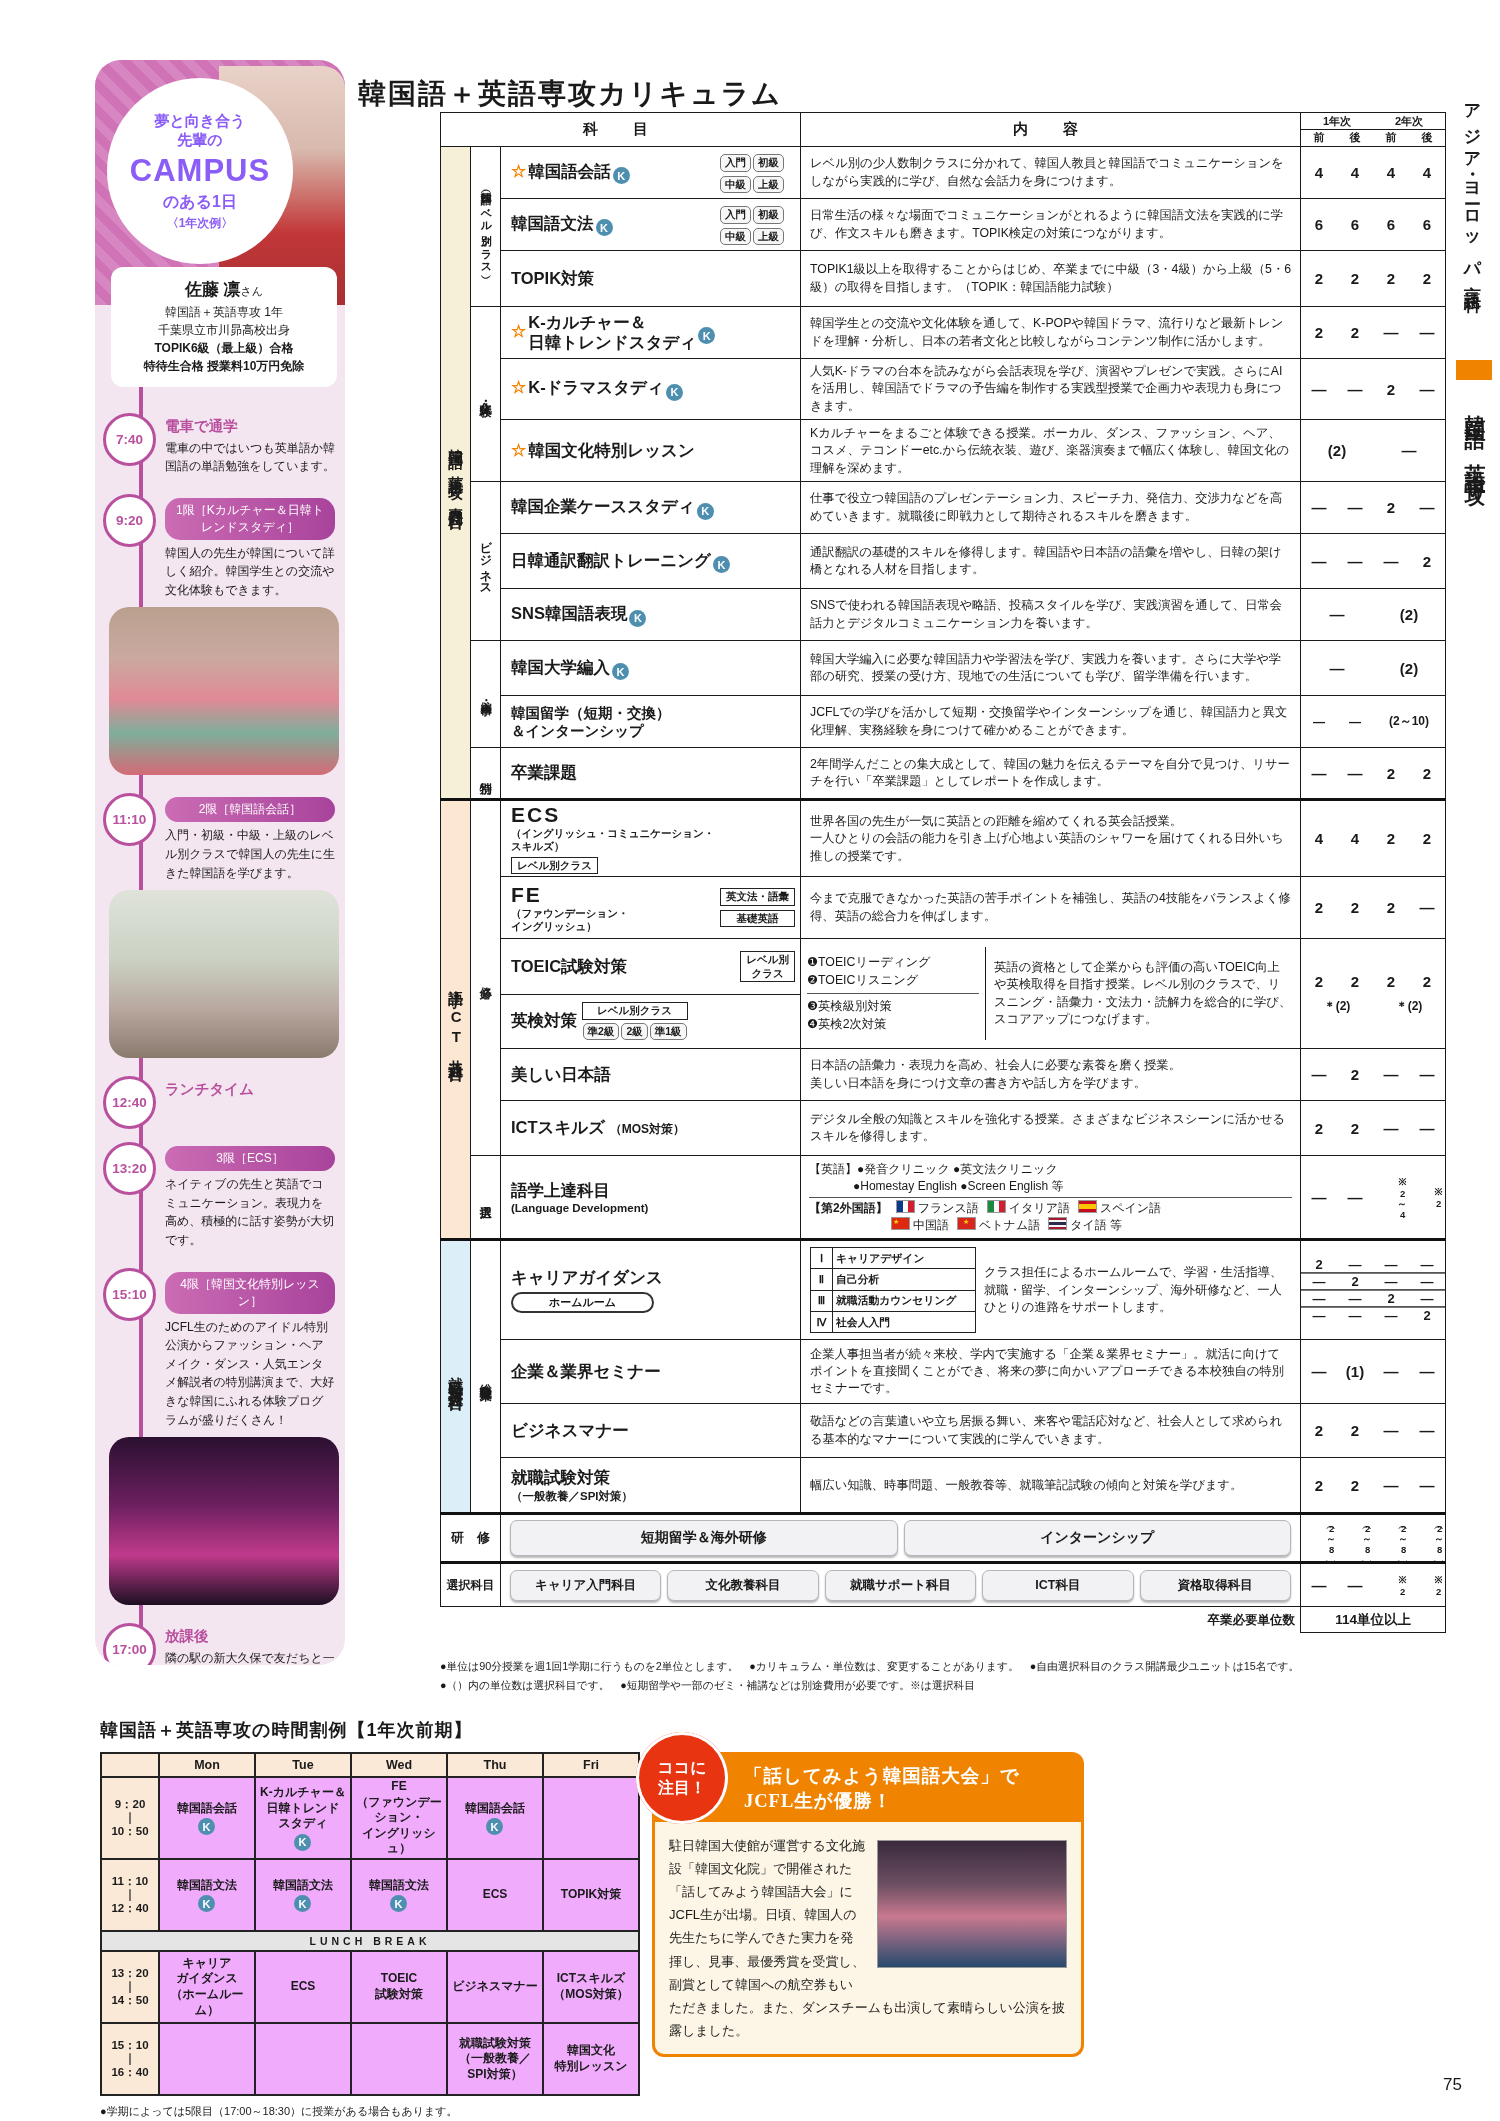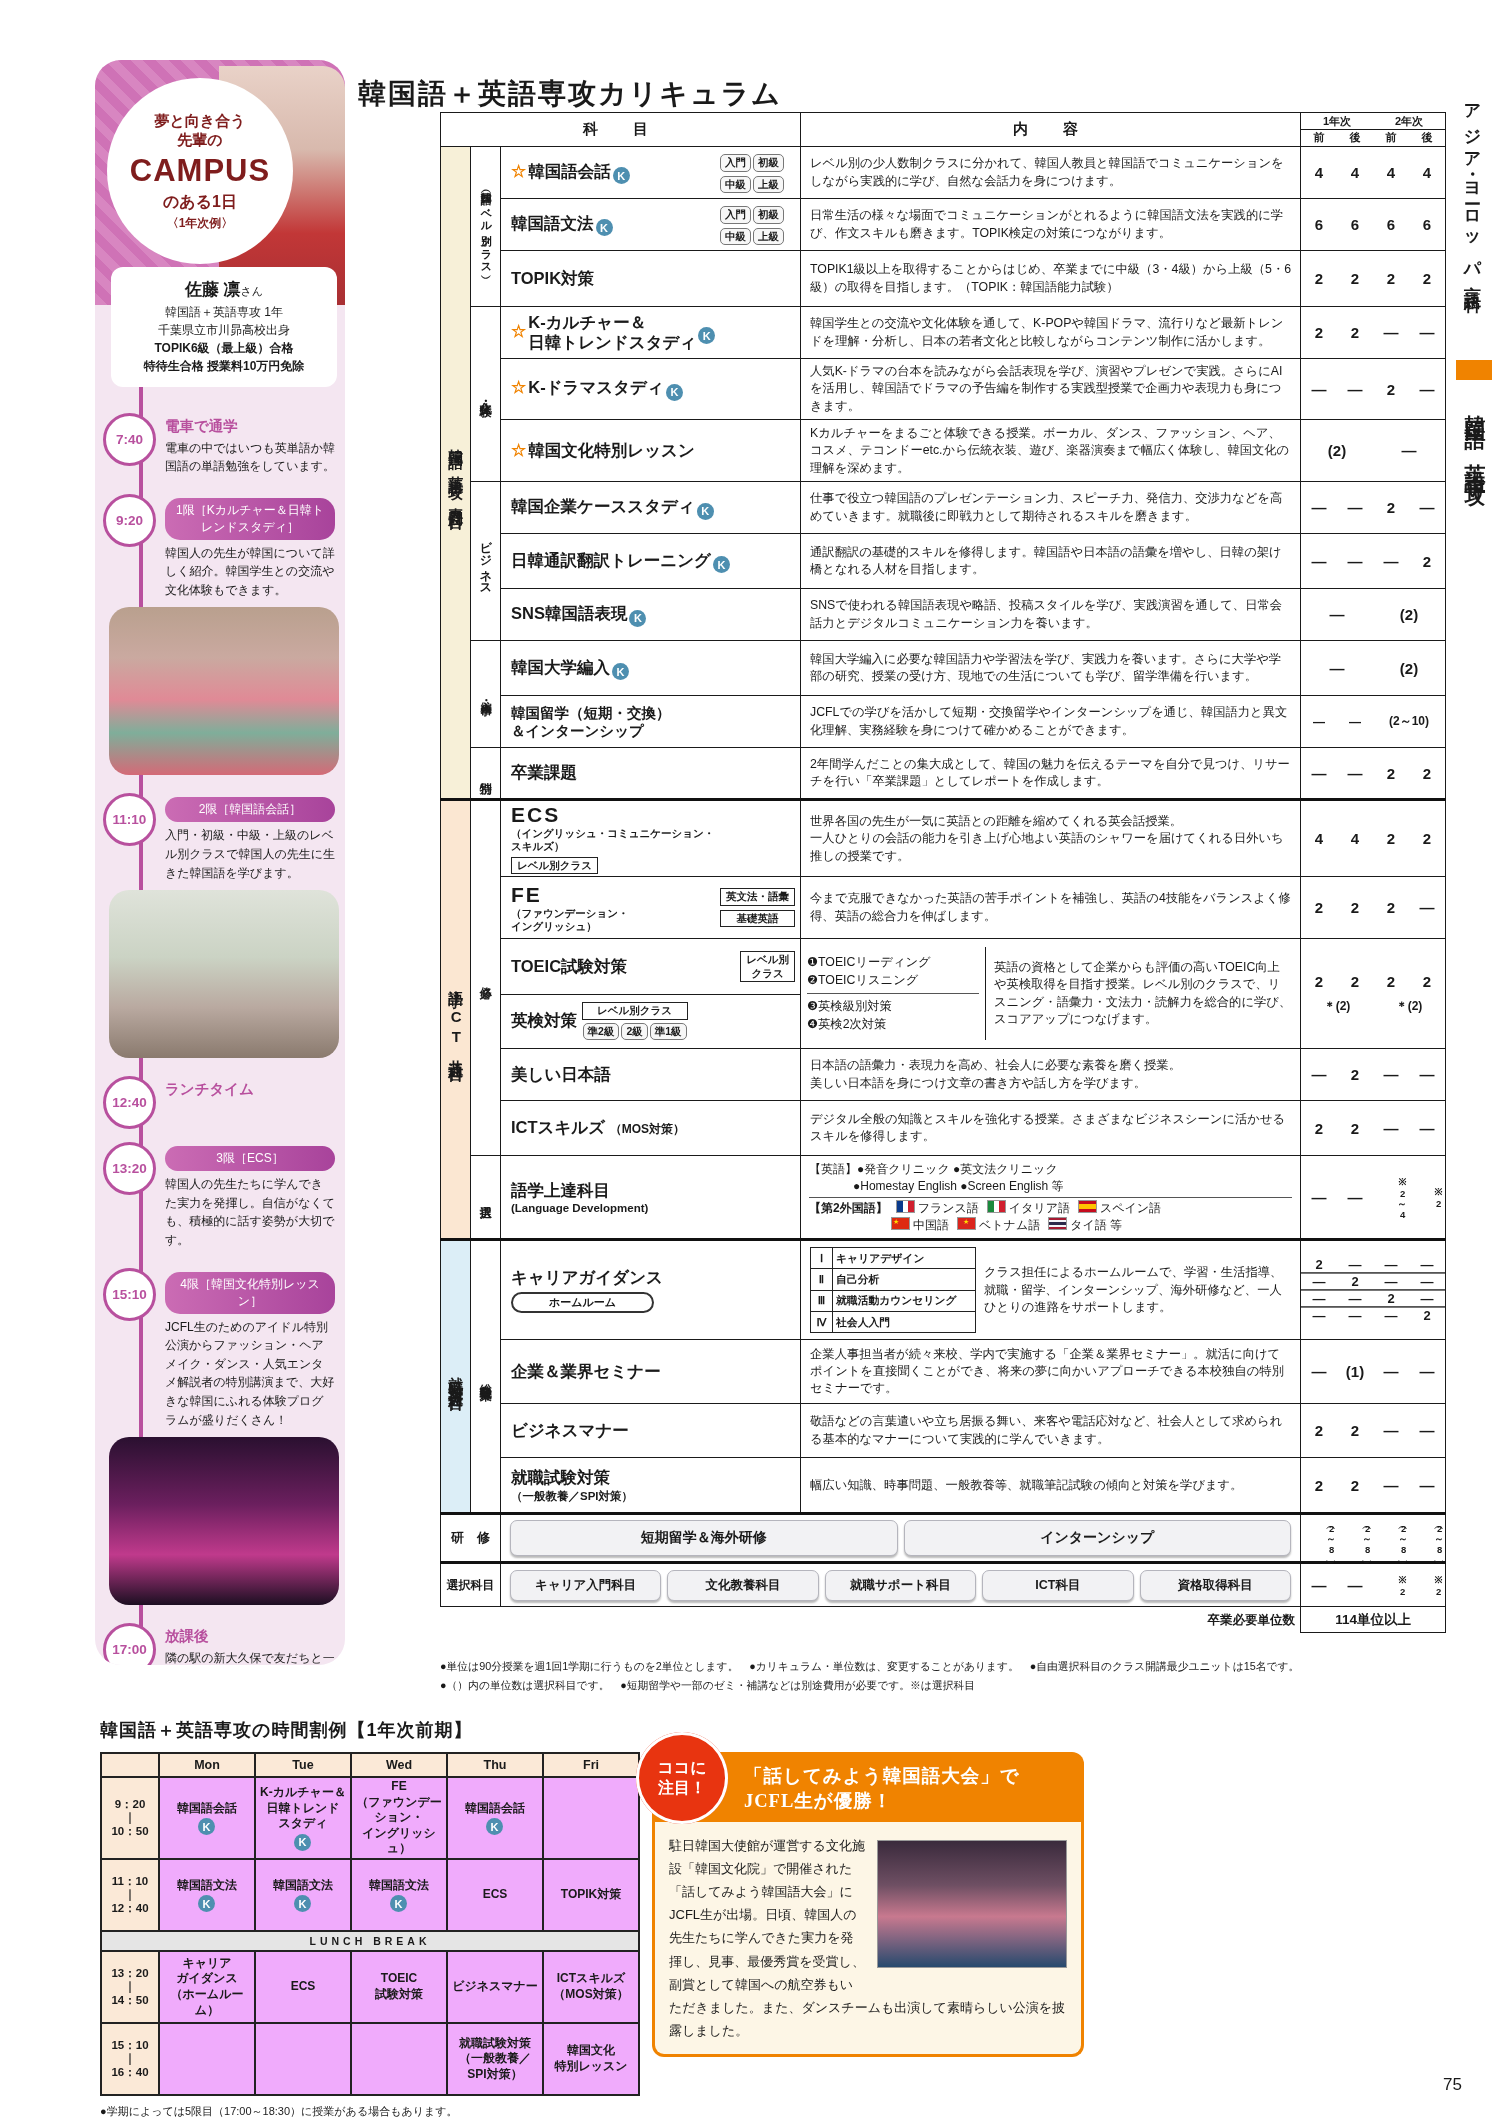--- a/index.html
+++ b/index.html
@@ -13,21 +13,21 @@
   .edge-bar{position:absolute;right:8px;top:360px;width:36px;height:20px;background:#f08300}
   .edge-major{position:absolute;right:11px;top:398px;font-size:21px;font-weight:bold;letter-spacing:7px}
   .pageno{position:absolute;right:38px;bottom:26px;font-size:17px}
 
   
   .sidebar{position:absolute;left:95px;top:60px;width:250px;height:1605px;border-radius:26px;
     background:#f4e6f1;overflow:hidden}
   .sb-head{position:relative;height:245px;
     background:repeating-linear-gradient(45deg,#d886c1 0 9px,#cf72b6 9px 18px)}
   .sb-circle{position:absolute;left:12px;top:18px;width:186px;height:186px;background:#fff;border-radius:50%;
-    text-align:center;color:#7f1d1d;padding-top:34px;box-sizing:border-box;line-height:1.25}
+    text-align:center;color:#8b5cf6;padding-top:34px;box-sizing:border-box;line-height:1.25}
   .sb-c1{font-size:15px;font-weight:bold}
   .sb-campus{font-size:31px;font-weight:bold;letter-spacing:1px;margin:2px 0}
   .sb-c4{font-size:16px;font-weight:bold}
   .sb-c5{font-size:12px;font-weight:bold;margin-top:4px}
   .sb-photo{position:absolute;right:0;top:6px;width:126px;height:239px;border-radius:0 22px 0 0;
     background:linear-gradient(180deg,#e9d2c8 0%,#d8b9ad 35%,#c23737 70%,#a82f33 100%)}
   .sb-info{position:relative;margin:-38px 8px 0 16px;background:#fff;border-radius:12px;
     padding:10px 10px 12px;text-align:center;line-height:1.5;z-index:2}
   .sb-name{font-size:17px;font-weight:bold}
   .sb-name small{font-size:11px;font-weight:normal}
@@ -187,21 +187,21 @@
         <p>入門・初級・中級・上級のレベル別クラスで韓国人の先生に生きた韓国語を学びます。</p>
         <div class="tphoto ph-class"></div>
       </div>
       <div class="te">
         <div class="tnode">12:40</div>
         <div class="ttl">ランチタイム</div>
       </div>
       <div class="te">
         <div class="tnode">13:20</div>
         <div class="tbar">3限［ECS］</div>
-        <p>韓国人の先生たちに学んできた実力を発揮し。自信がなくても、積極的に話す姿勢が大切です。</p>
+        <p>ネイティブの先生と英語でコミュニケーション。表現力を高め、積極的に話す姿勢が大切です。</p>
       </div>
       <div class="te">
         <div class="tnode">15:10</div>
         <div class="tbar">4限［韓国文化特別レッスン］</div>
         <p>JCFL生のためのアイドル特別公演からファッション・ヘアメイク・ダンス・人気エンタメ解説者の特別講演まで、大好きな韓国にふれる体験プログラムが盛りだくさん！</p>
         <div class="tphoto ph-stage"></div>
       </div>
       <div class="te">
         <div class="tnode">17:00</div>
         <div class="ttl">放課後</div>

